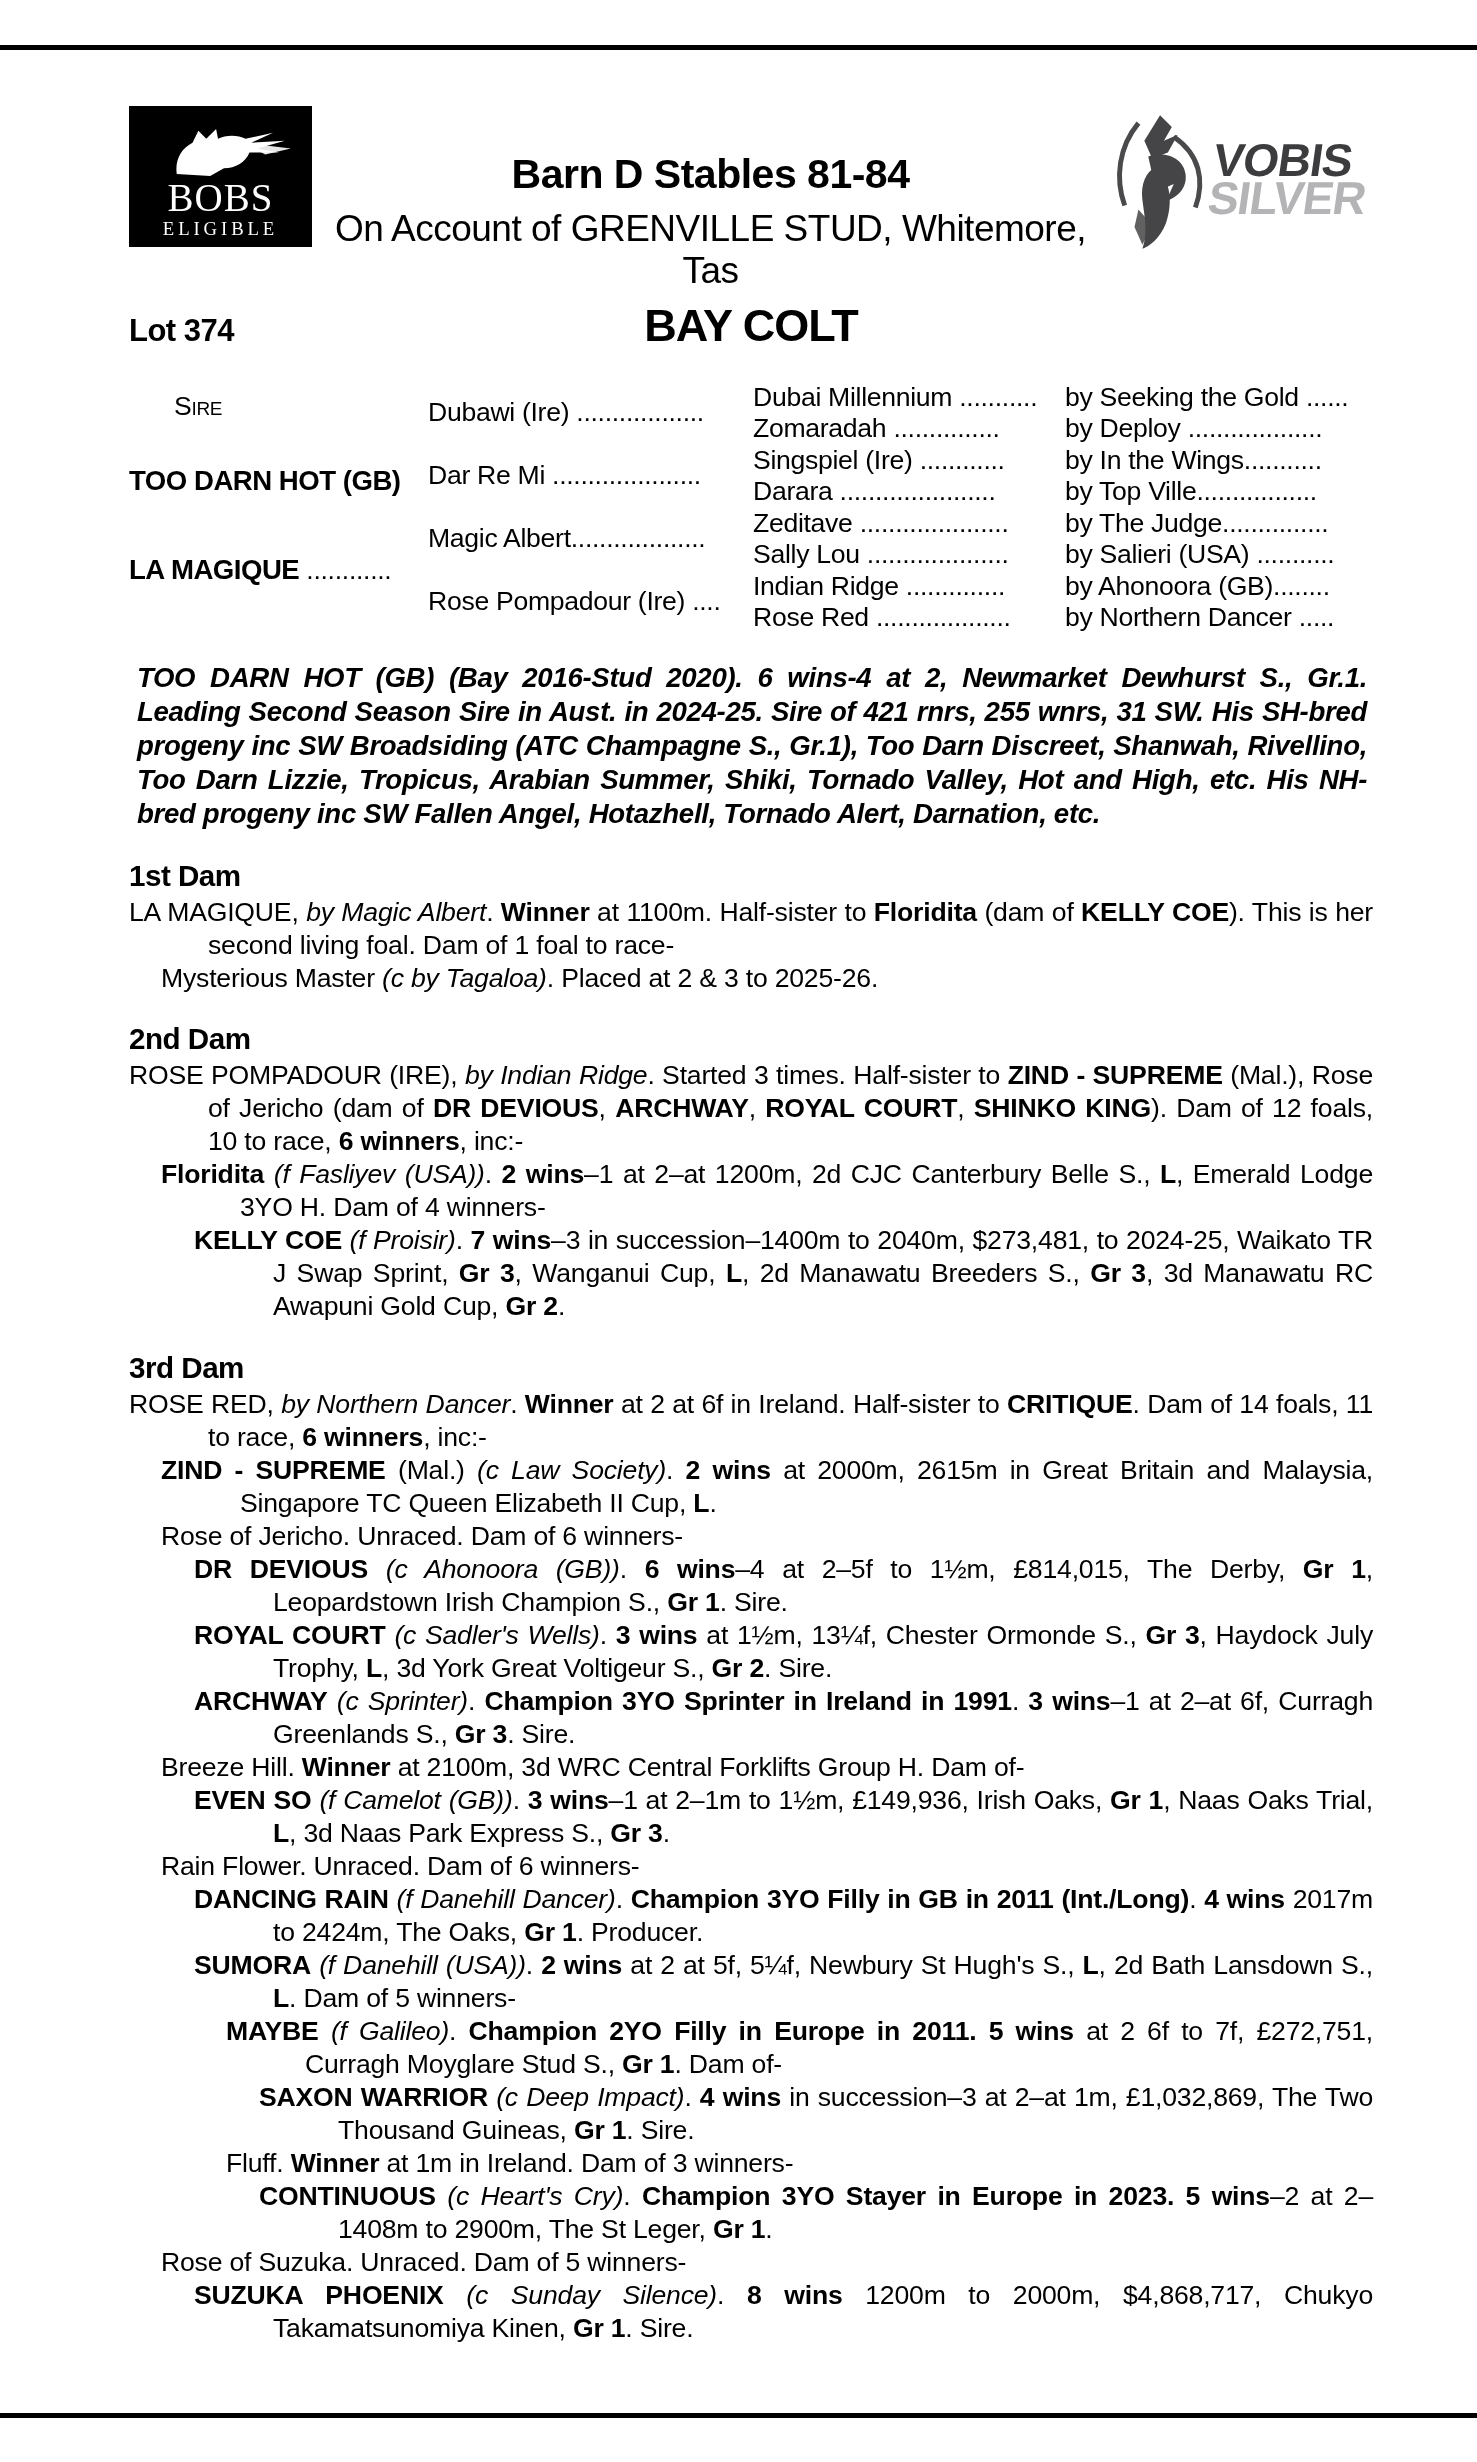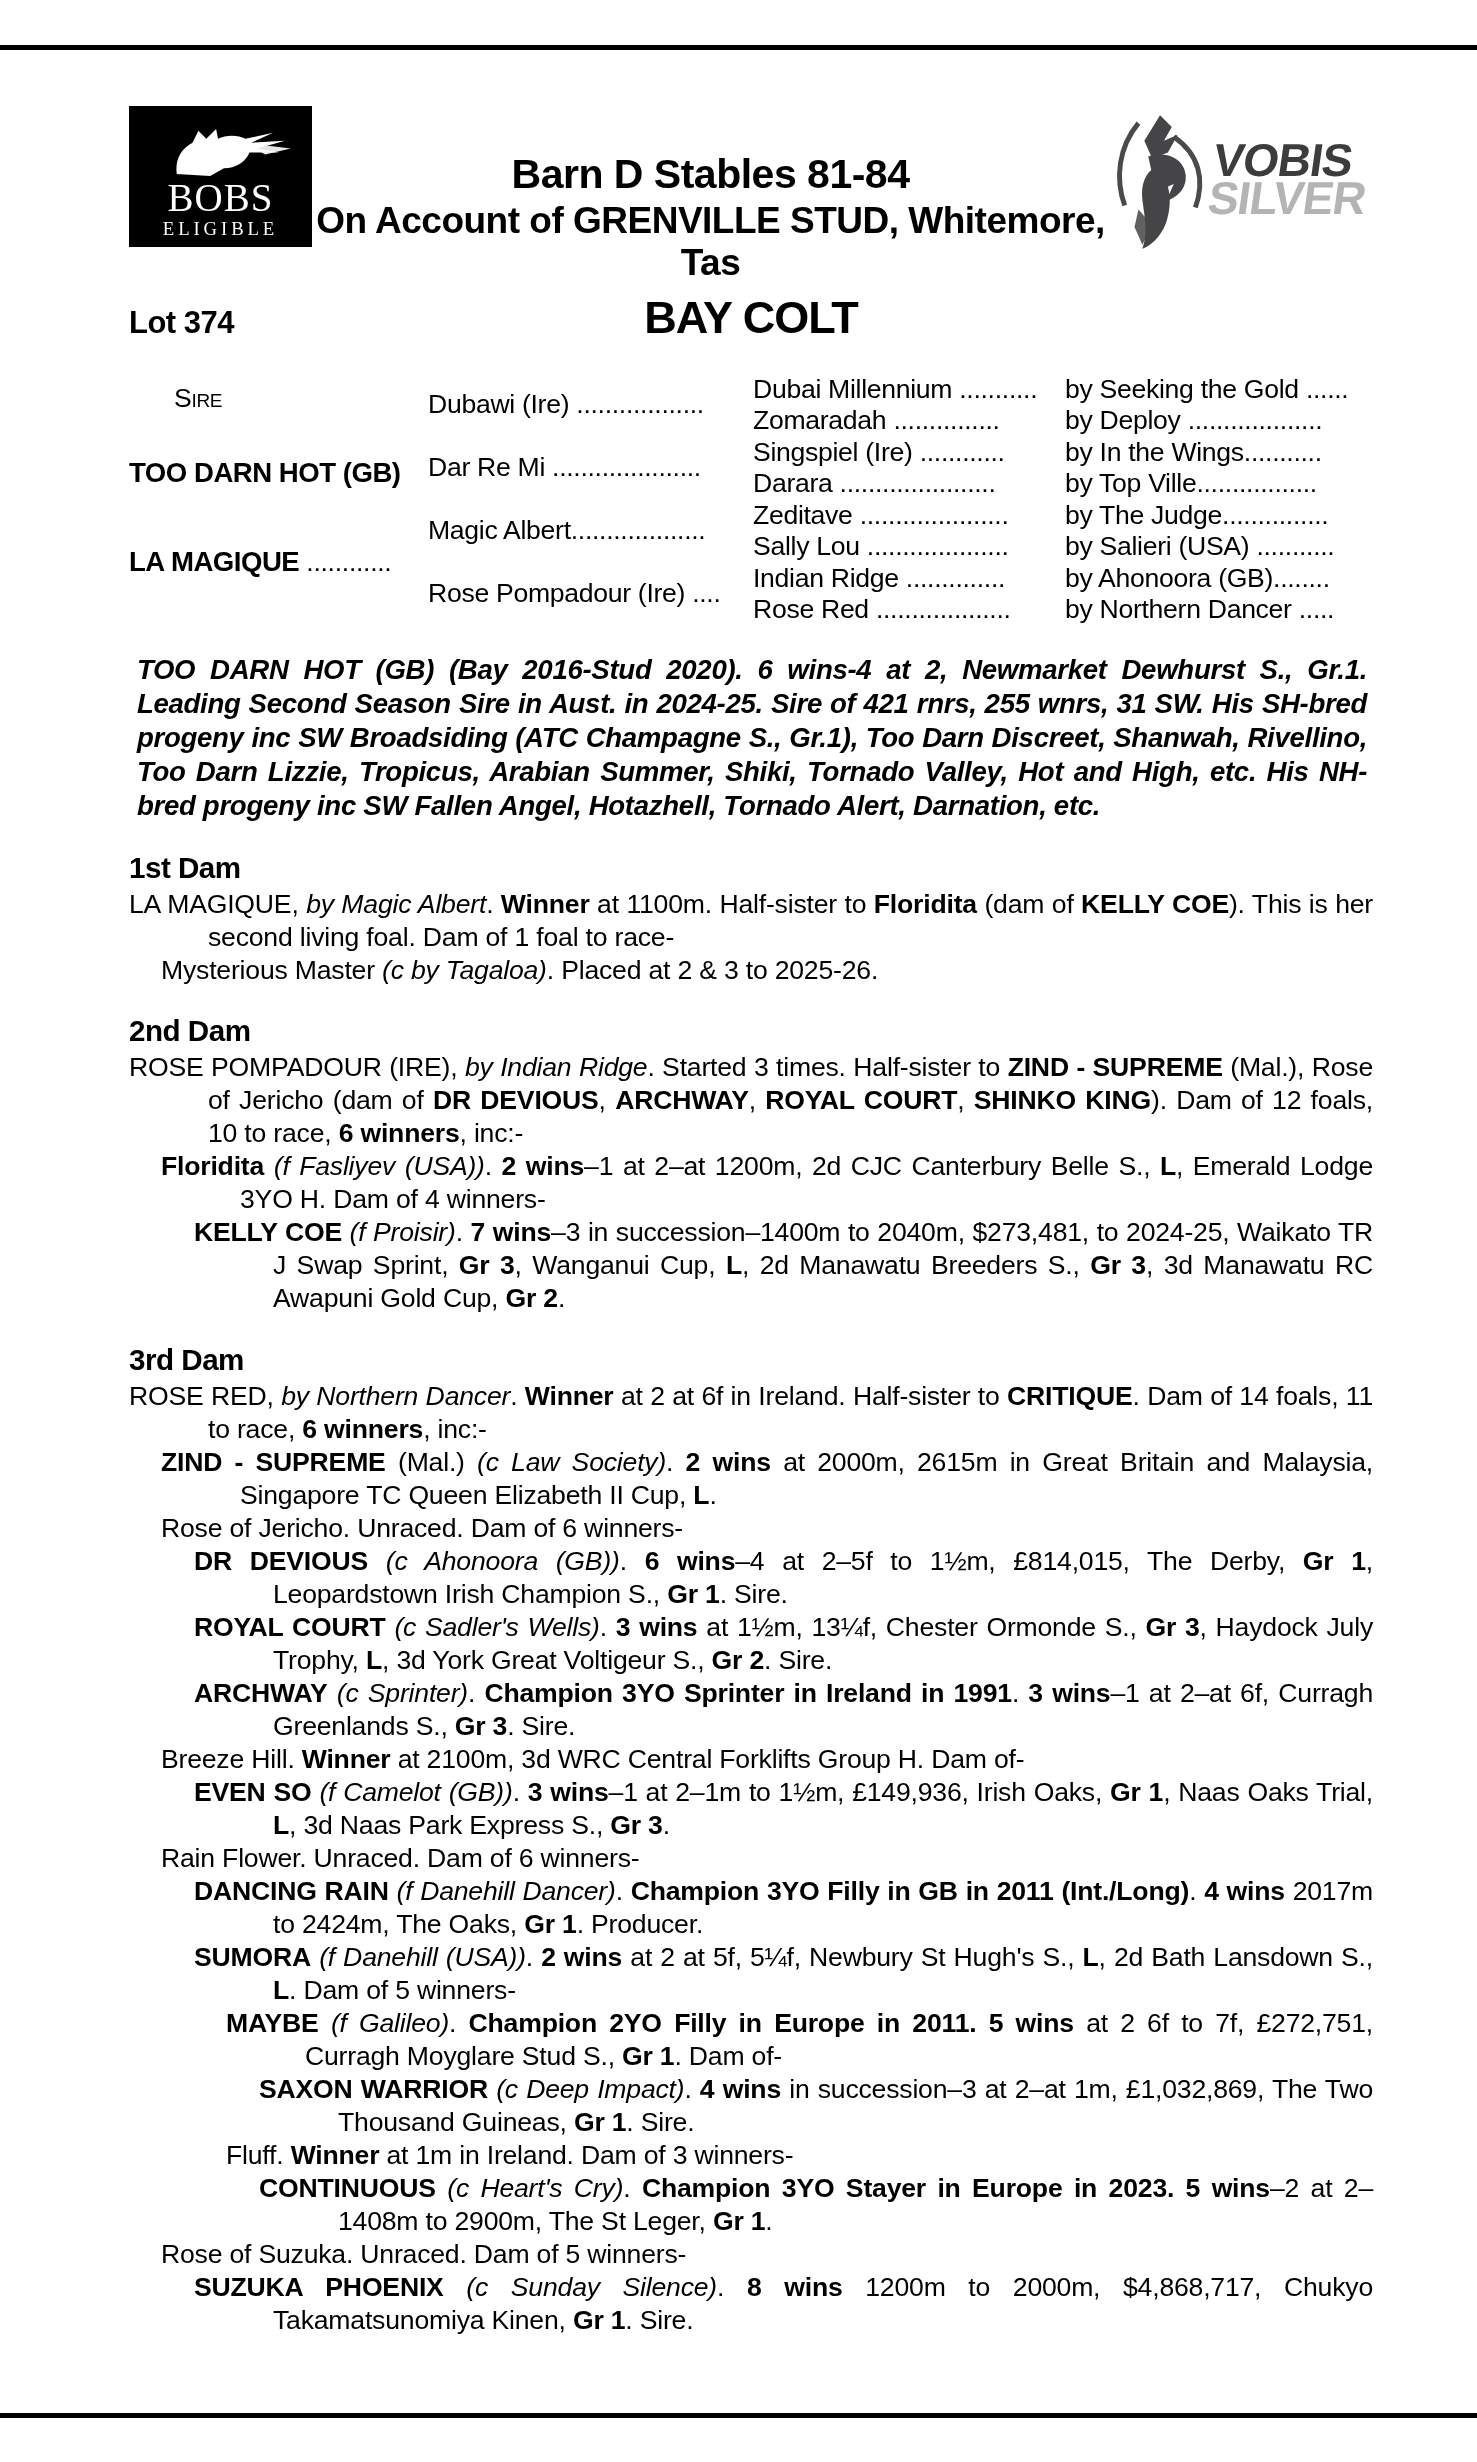--- a/index.html
+++ b/index.html
@@ -12,21 +12,21 @@
 
   
   .header-row{display:flex;align-items:flex-start;}
   .bobs{width:183px;height:134px;background:#000;color:#fff;display:flex;flex-direction:column;
         align-items:center;justify-content:flex-end;padding-bottom:6.9px;flex:0 0 auto;}
   .bobs svg{width:148px;height:57px;display:block;}
   .bobs-title{font-family:"Liberation Serif",serif;font-size:39px;line-height:0.92;letter-spacing:1px;}
   .bobs-sub{font-family:"Liberation Serif",serif;font-size:18.7px;letter-spacing:3.9px;margin-top:2px;}
   .mid-header{flex:1 1 auto;text-align:center;padding-top:45px;}
   .barn{font-size:41px;font-weight:bold;letter-spacing:-0.5px;}
-  .account{font-size:37px;font-weight:bold;letter-spacing:-0.5px;margin-top:2px;}
+  .account{font-size:37px;font-weight:normal;letter-spacing:-0.5px;margin-top:10px;}
   .vobis{width:264px;height:148px;flex:0 0 auto;display:flex;align-items:center;}
   .vobis svg{width:106px;height:146px;display:block;}
   .vobis-text{transform:skewX(-8deg);margin-left:-3.9px;}
   .vobis-l1{font-size:46px;font-weight:bold;color:#3c3c3e;line-height:0.82;letter-spacing:-1px;}
   .vobis-l2{font-size:46px;font-weight:bold;color:#b4b4b6;line-height:0.82;letter-spacing:-1px;}
 
   .lot-row{display:grid;grid-template-columns:227px 1fr 227px;align-items:baseline;margin-top:7.9px;}
   .lot{font-size:31px;font-weight:bold;letter-spacing:-0.5px;}
   .colt-title{font-size:45px;font-weight:bold;text-align:center;letter-spacing:-1px;}
 

